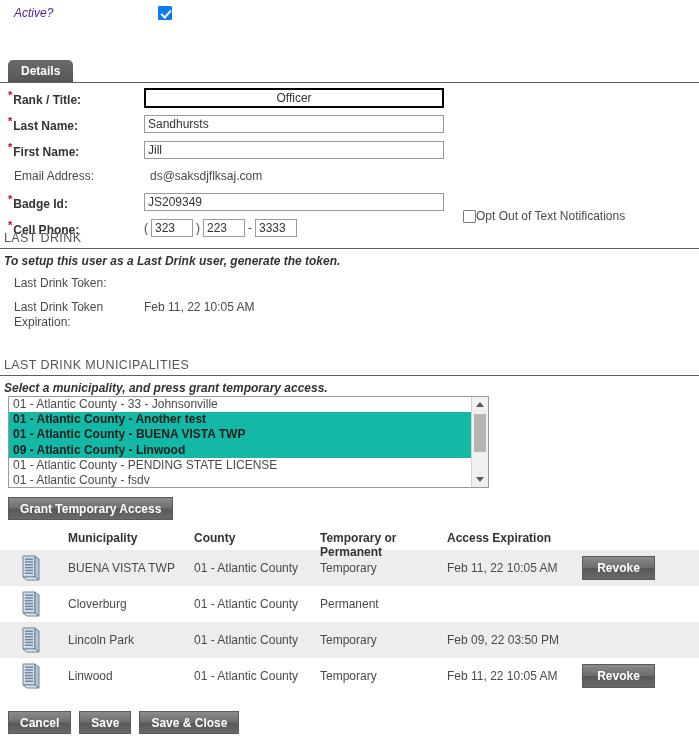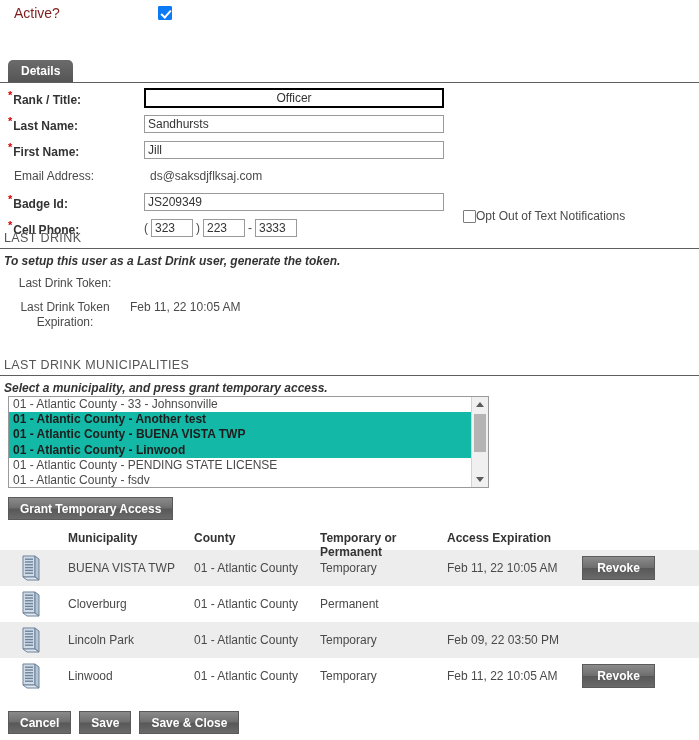--- a/index.html
+++ b/index.html
@@ -19,22 +19,23 @@
 
   
   .req-star {
     color: #d40000;
     font-size: 11px;
     line-height: 1;
     vertical-align: super;
     margin-right: 1px;
   }
   .lbl {
-    color: #7f1d1d;
-    font-size: 14px;
+    color: #4c1d95;
+    font-size: 12px;
+    font-style: italic;
   }
 
   
   #active-row {
     position: absolute;
     left: 0; top: 0;
     width: 699px; height: 26px;
     display: flex;
     align-items: center;
   }
@@ -156,21 +157,21 @@
   }
   .sect-sub {
     font-size: 12px;
     font-style: italic;
     font-weight: bold;
     color: #333;
     padding: 5px 0 0 4px;
   }
 
   
-  .ldrow { display: flex; margin-top: 5px; text-align: center; }
+  .ldrow { display: flex; padding-left: 14px; margin-top: 5px; }
   .ldrow .ll { width: 130px; flex: 0 0 130px; font-size: 12px; color: #4a4a4a; line-height: 15px; }
   .ldrow .lv { font-size: 12px; color: #4a4a4a; line-height: 15px; word-break: break-all; max-width: 520px; }
 
   
   #muni-box {
     position: absolute;
     left: 8px; top: 396px;
     width: 481px;
     height: 92px;
     border: 1px solid #9a9a9a;
@@ -384,21 +385,21 @@
 <div class="sect" style="top:358px;">
   <div class="sect-title">LAST DRINK MUNICIPALITIES</div>
   <div class="sect-sub">Select a municipality, and press grant temporary access.</div>
 </div>
 
 <div id="muni-box">
   <div id="muni-list">
       <div class="muni-item">01 - Atlantic County - 33 - Johnsonville</div>
       <div class="muni-item sel">01 - Atlantic County - Another test</div>
       <div class="muni-item sel">01 - Atlantic County - BUENA VISTA TWP</div>
-      <div class="muni-item sel">01 - Atlantic County - Linwood</div>
+      <div class="muni-item sel">09 - Atlantic County - Linwood</div>
       <div class="muni-item">01 - Atlantic County - PENDING STATE LICENSE</div>
       <div class="muni-item">01 - Atlantic County - fsdv</div>
     </div>
   <div id="muni-scroll">
     <div class="sb-arrow up">
         <i></i>
       </div>
     <div id="sb-thumb"></div>
     <div class="sb-arrow down">
         <i></i>

